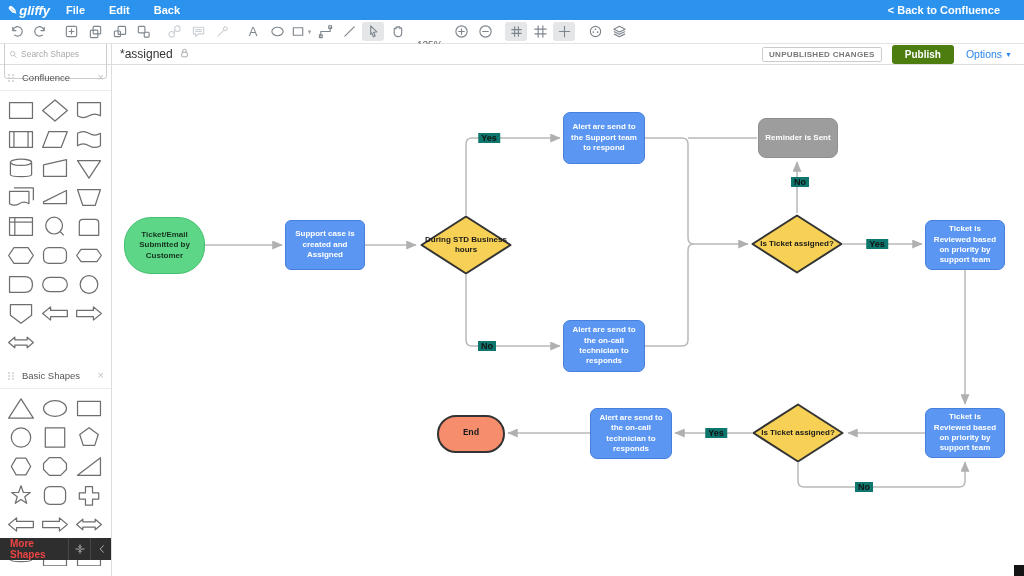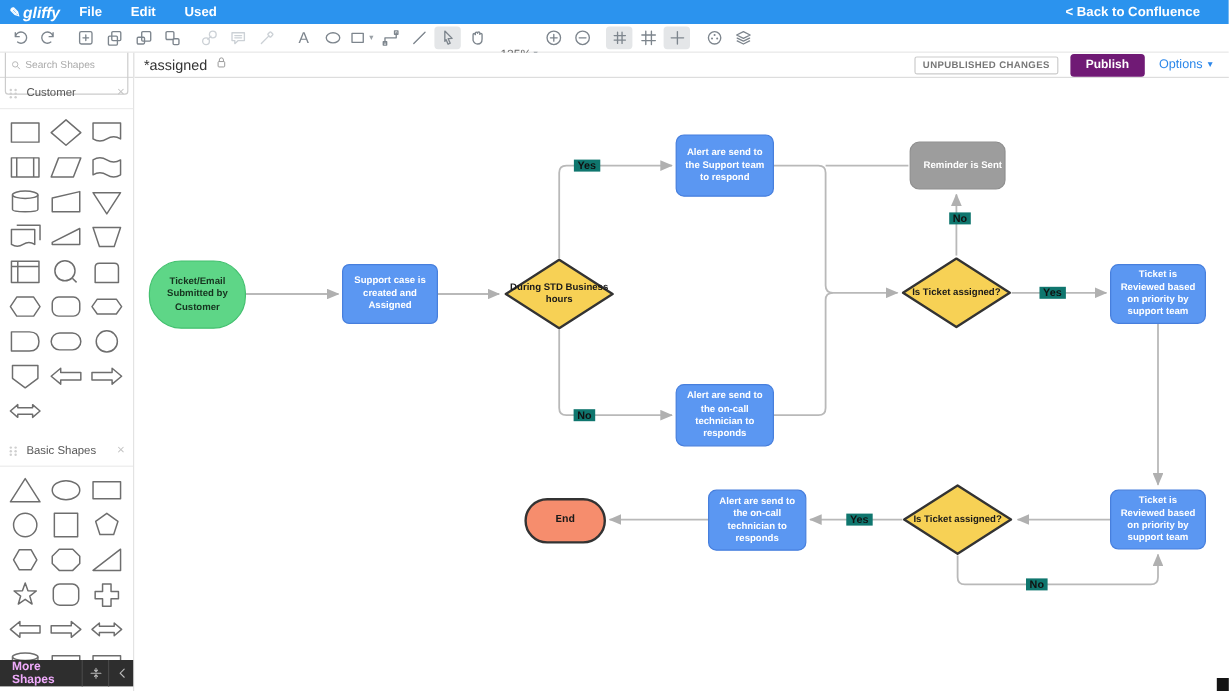--- a/index.html
+++ b/index.html
@@ -19,38 +19,38 @@
   .tool.zoom-ctl{font-size:10px;color:#666;min-width:30px;margin-top:28px;}
   .tool-gap{width:7px;}
   .titlebar{position:absolute;left:112px;right:0;top:44px;height:21px;border-bottom:1px solid #ddd;
     display:flex;align-items:center;background:#fff;box-sizing:border-box;}
   .doc-title{font-size:12px;color:#333;margin-left:8px;}
   .lock{margin-left:6px;color:#999;}
   .lock svg{width:11px;height:12px;stroke:currentColor;fill:none;stroke-width:1.2;}
   .title-spacer{flex:1;}
   .badge{font-size:8px;font-weight:bold;color:#777;border:1px solid #ccc;border-radius:2px;
     padding:2px 6px;letter-spacing:.3px;margin-right:10px;background:#fff;}
-  .publish-btn{background:#701a75;color:#fff;font-size:10px;font-weight:bold;border:none;
+  .publish-btn{background:#4d7c0f;color:#fff;font-size:10px;font-weight:bold;border:none;
     border-radius:3px;padding:4px 13px;margin-right:12px;cursor:pointer;font-family:inherit;}
   .options{color:#2b87ea;font-size:10.5px;margin-right:12px;display:flex;align-items:center;gap:3px;}
   .options .caret{font-size:7px;}
   .sidebar{position:absolute;left:0;top:44px;width:112px;bottom:0;background:#fff;
     border-right:1px solid #ddd;box-sizing:border-box;overflow:hidden;}
   .search-row{height:21px;border-bottom:1px solid #ddd;display:flex;align-items:center;padding:0 4px;box-sizing:border-box;}
   .search-box{flex:1;border:1px solid #ccc;border-radius:3px;height:15px;display:flex;align-items:center;
     padding:16px 4px;color:#aaa;font-size:8.5px;gap:3px;}
   .search-box svg{width:9px;height:9px;stroke:#b5b5b5;fill:none;stroke-width:1.4;flex:0 0 auto;}
   .sec-head{display:flex;align-items:center;height:25px;padding:0 7px;border-bottom:1px solid #ececec;}
   .sec-head svg.dots{width:8px;height:10px;fill:#cfcfcf;stroke:none;flex:0 0 auto;}
   .sec-label{font-size:9.5px;color:#555;margin-left:7px;flex:1;}
   .sec-close{color:#c4c4c4;font-size:11px;line-height:1;cursor:pointer;}
   .shape-grid{display:flex;flex-wrap:wrap;padding:5px 0 6px 4px;}
   .shape-cell{width:34px;height:29px;display:flex;align-items:center;justify-content:center;cursor:grab;}
   .shape-cell svg{width:30px;height:25px;stroke:#6e6e6e;fill:#fff;stroke-width:1.4;stroke-linejoin:round;}
-  .more-shapes{position:absolute;bottom:4px;left:0;width:112px;height:22px;background:#2e2e2e;color:#f0abfc;
+  .more-shapes{position:absolute;bottom:16px;left:0;width:112px;height:22px;background:#2e2e2e;color:#ef4444;
     display:flex;align-items:center;z-index:5;}
   .more-label{font-size:10px;font-weight:bold;margin-left:10px;flex:1;}
   .ms-btn{width:21px;height:22px;display:flex;align-items:center;justify-content:center;color:#bbb;border-left:1px solid #474747;}
   .ms-btn svg{width:12px;height:12px;stroke:currentColor;fill:none;stroke-width:1.2;stroke-linecap:round;}
   .canvas{position:absolute;left:112px;top:65px;right:0;bottom:0;background:#fff;}
   .edges{position:absolute;left:0;top:0;}
   .node{position:absolute;display:flex;align-items:center;justify-content:center;text-align:center;
     font-weight:bold;font-size:8px;line-height:1.3;box-sizing:border-box;padding:2px;cursor:move;}
   .node.decision{padding:0;background:transparent!important;border:none!important;}
   .node.decision svg{position:absolute;left:0;top:0;}
@@ -63,21 +63,21 @@
 <body>
 
 <div class="topbar">
   <div class="logo">
     <span class="pencil">✎</span>
     <span>gliffy</span>
   </div>
   <div class="menus" id="menus">
       <span class="menu-item">File</span>
       <span class="menu-item">Edit</span>
-      <span class="menu-item">Used</span>
+      <span class="menu-item">Back</span>
     </div>
   <div class="back-link">&lt; Back to Confluence</div>
 </div>
 
 <div class="toolbar" id="toolbar">
     <span class="tool">
       <svg viewBox="0 0 16 16">
         <path d="M4,3.5 V7 H7.5 M4.2,6.8 A5,5 0 1 1 6,11.8"></path>
       </svg>
     </span>
@@ -245,21 +245,21 @@
   <div id="sections">
       <div class="sec-head">
         <svg class="dots" viewBox="0 0 8 10">
           <circle cx="2" cy="2" r="1"></circle>
           <circle cx="6" cy="2" r="1"></circle>
           <circle cx="2" cy="5" r="1"></circle>
           <circle cx="6" cy="5" r="1"></circle>
           <circle cx="2" cy="8" r="1"></circle>
           <circle cx="6" cy="8" r="1"></circle>
         </svg>
-        <span class="sec-label">Customer</span>
+        <span class="sec-label">Confluence</span>
         <span class="sec-close">×</span>
       </div>
       <div class="shape-grid">
         <span class="shape-cell">
           <svg viewBox="0 0 34 28">
             <rect x="4" y="5" width="26" height="18"></rect>
           </svg>
         </span>
         <span class="shape-cell">
           <svg viewBox="0 0 34 28">
@@ -546,21 +546,21 @@
           <polygon points="46,1.5 90.5,30 46,58.5 1.5,30" fill="#f7d155" stroke="#333333" stroke-width="2" stroke-linejoin="round"></polygon>
         </svg>
         <span class="lbl">During STD Business hours</span>
       </div>
       <div class="node process" style="left: 451px; top: 47px; width: 82px; height: 52px; font-size: 8px; color: rgb(255, 255, 255); background: rgb(91, 151, 242); border: 1px solid rgb(71, 127, 221); border-radius: 7px;">
         <span class="lbl">Alert are send to the Support team to respond</span>
       </div>
       <div class="node process" style="left: 451px; top: 255px; width: 82px; height: 52px; font-size: 8px; color: rgb(255, 255, 255); background: rgb(91, 151, 242); border: 1px solid rgb(71, 127, 221); border-radius: 7px;">
         <span class="lbl">Alert are send to the on-call technician to responds</span>
       </div>
-      <div class="node process" style="left: 646px; top: 53px; width: 80px; height: 40px; font-size: 8px; color: rgb(255, 255, 255); background: rgb(157, 157, 157); border: 1px solid rgb(143, 143, 143); border-radius: 8px; justify-content: flex-end;">
+      <div class="node process" style="left: 646px; top: 53px; width: 80px; height: 40px; font-size: 8px; color: rgb(255, 255, 255); background: rgb(157, 157, 157); border: 1px solid rgb(143, 143, 143); border-radius: 8px;">
         <span class="lbl">Reminder is Sent</span>
       </div>
       <div class="node decision" style="left: 639px; top: 149px; width: 92px; height: 60px; font-size: 8px; color: rgb(26, 26, 26);">
         <svg width="92" height="60">
           <polygon points="46,1.5 90.5,30 46,58.5 1.5,30" fill="#f7d155" stroke="#333333" stroke-width="2" stroke-linejoin="round"></polygon>
         </svg>
         <span class="lbl">Is Ticket assigned?</span>
       </div>
       <div class="node process" style="left: 813px; top: 155px; width: 80px; height: 50px; font-size: 8px; color: rgb(255, 255, 255); background: rgb(91, 151, 242); border: 1px solid rgb(71, 127, 221); border-radius: 7px;">
         <span class="lbl">Ticket is Reviewed based on priority by support team</span>

